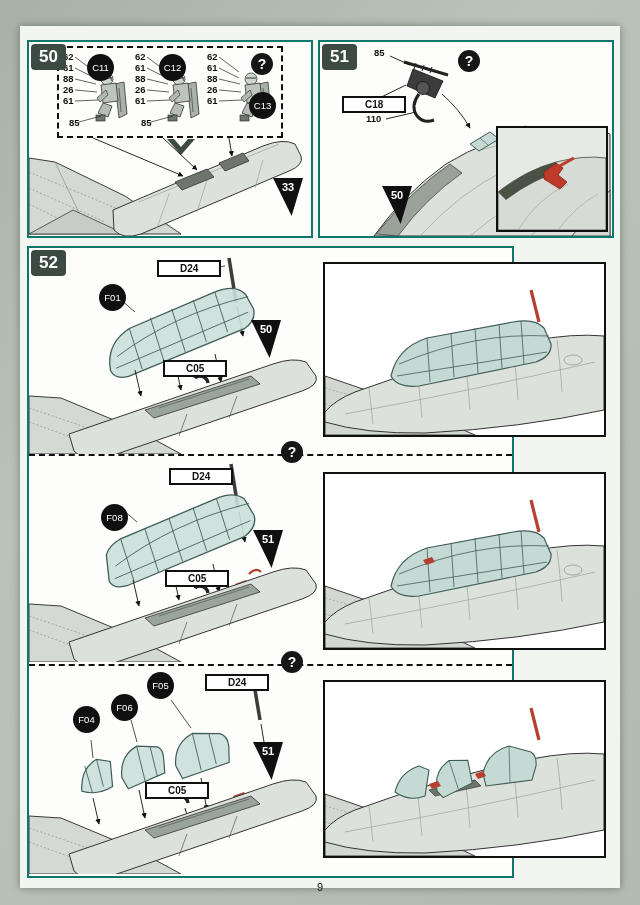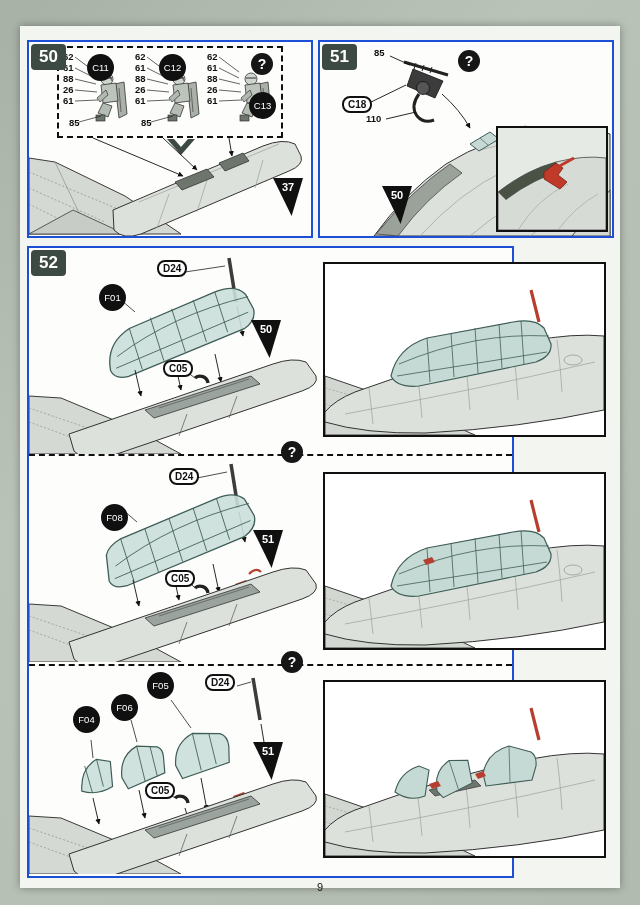--- a/index.html
+++ b/index.html
@@ -1,27 +1,27 @@
 <!DOCTYPE html>
 <html><head>
 <meta charset="utf-8">
 <style>
   *{box-sizing:border-box}
   body{margin:0;background:#9aa59a;font-family:"Liberation Sans",sans-serif}
   .scan{position:relative;width:640px;height:905px;background:linear-gradient(135deg,#a7b1a6,#bac3b8 35%,#b2bbb0);overflow:hidden}
   .sheet{position:absolute;left:20px;top:26px;width:600px;height:862px;background:#f3f5f0;box-shadow:0 0 8px rgba(0,0,0,.35)}
-  .panel{position:absolute;background:#fdfdfb;border:2px solid #1d4ed8}
+  .panel{position:absolute;background:#fdfdfb;border:2px solid #0f766e}
   #p50{left:7px;top:14px;width:286px;height:198px}
   #p51{left:298px;top:14px;width:296px;height:198px}
   #p52{left:7px;top:220px;width:487px;height:632px}
   .badge{position:absolute;left:2px;top:2px;width:35px;height:26px;background:#3d4a44;color:#fff;font-weight:700;font-size:17px;display:flex;align-items:center;justify-content:center;border-radius:4px;z-index:6}
   .qmark{position:absolute;width:22px;height:22px;border-radius:50%;background:#161616;color:#fff;font-weight:700;font-size:14px;display:flex;align-items:center;justify-content:center;z-index:7}
   .tri{position:absolute;width:30px;height:38px;background:#101010;clip-path:polygon(0 0,100% 0,62% 100%);color:#fff;font-weight:700;font-size:11px;text-align:center;padding-top:3px;z-index:5}
   .co-d{position:absolute;width:27px;height:27px;border-radius:50%;background:#101010;color:#fff;font-weight:400;font-size:9.5px;display:flex;align-items:center;justify-content:center;z-index:5}
-  .co-l{position:absolute;background:#fff;border:2px solid #101010;border-radius:8px;padding:1px 4px;font-size:10px;font-weight:700;color:#101010;z-index:5;line-height:1.1}
+  .co-l{position:absolute;background:#fff;border:2px solid #101010;border-radius:0;padding:1px 21px;font-size:10px;font-weight:700;color:#101010;z-index:5;line-height:1.1}
   .num{position:absolute;font-size:9.5px;font-weight:700;color:#101010;z-index:5;line-height:1}
   .art{position:absolute;left:0;top:0}
   .inset{position:absolute;border:2px solid #101010;background:#fff;overflow:hidden}
   .dashedbox{position:absolute;border:2px dashed #101010}
   .sep{position:absolute;left:0;width:100%;height:0;border-top:2px dashed #101010;z-index:3}
   .row{position:absolute;left:0;width:100%}
   .pagenum{position:absolute;left:0;right:0;top:855px;text-align:center;font-size:11px;color:#101010}
 </style>
 </head>
 <body>
@@ -123,21 +123,21 @@
       <div class="num" style="left:148px;top:4px">62</div>
       <div class="num" style="left:148px;top:15px">61</div>
       <div class="num" style="left:148px;top:26px">88</div>
       <div class="num" style="left:148px;top:37px">26</div>
       <div class="num" style="left:148px;top:48px">61</div>
       <div class="co-d" style="left:190px;top:44px">C13</div>
 
       <div class="qmark" style="left:192px;top:5px">?</div>
     </div>
 
-    <div class="tri" style="left:244px;top:136px"><span>37</span></div>
+    <div class="tri" style="left:244px;top:136px"><span>33</span></div>
   </section>
 
   <section class="panel" id="p51">
     <div class="badge">51</div>
 
     <svg class="art" width="292" height="194" viewBox="0 0 292 194">
       <defs>
             <marker id="a51" markerWidth="7" markerHeight="7" refX="5.5" refY="3" orient="auto">
               <path d="M0,0 L6,3 L0,6 Z" fill="#101010"></path>
             </marker>

